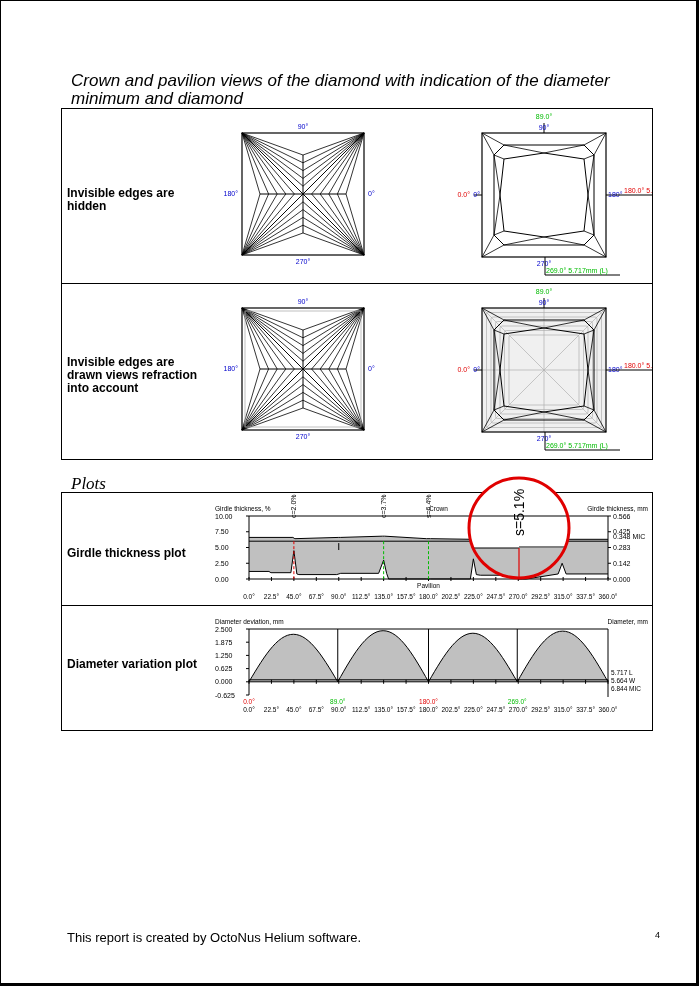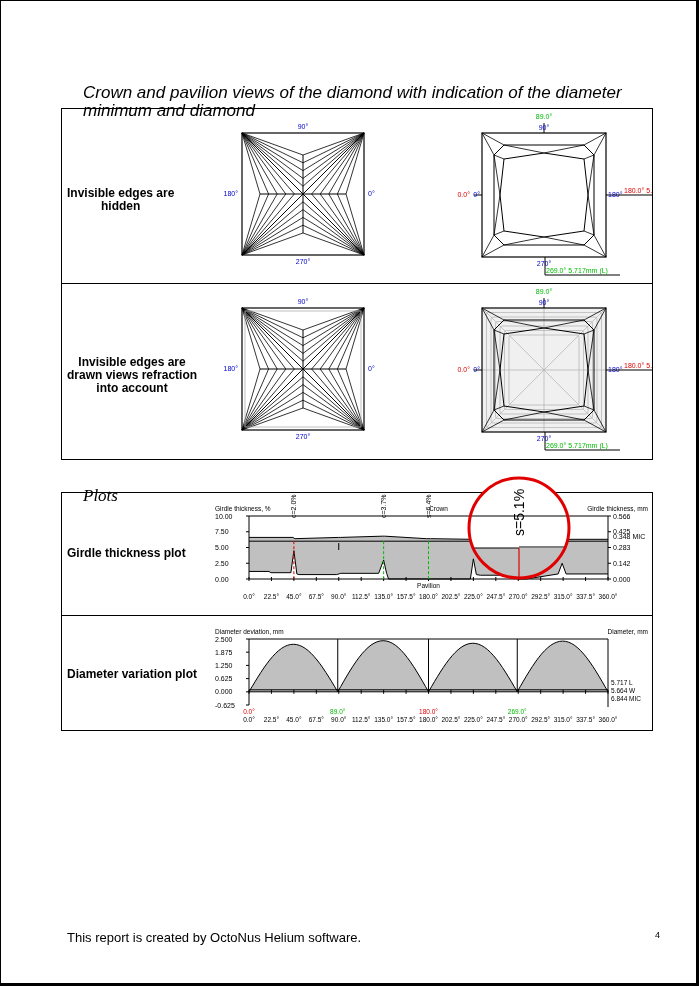--- a/index.html
+++ b/index.html
@@ -1,35 +1,35 @@
 <!DOCTYPE html>
 <html><head>
 <meta charset="utf-8">
 <style>
   html, body { margin:0; padding:0; background:#fff; }
   body { width:699px; height:986px; position:relative; overflow:hidden; font-family:"Liberation Sans", sans-serif; color:#000; }
   .page-frame { position:absolute; left:0; top:0; width:695px; height:982px; border-left:1px solid #000; border-top:1px solid #000; border-right:3px solid #000; border-bottom:3px solid #000; box-sizing:content-box; }
-  .heading { position:absolute; left:67px; font-style:italic; font-size:17px; line-height:18px; font-weight:normal; margin:16px; }
+  .heading { position:absolute; left:67px; font-style:italic; font-size:17px; line-height:18px; font-weight:normal; margin:4px; }
   .box { position:absolute; left:61px; width:592px; border:1px solid #000; box-sizing:border-box; }
   .row { position:absolute; left:0; width:100%; box-sizing:border-box; }
   .row.bt { border-top:1px solid #000; }
   .row-label { position:absolute; left:5px; font-weight:bold; font-size:12px; line-height:13px; }
   svg text { font-family:"Liberation Sans", sans-serif; }
   .footer-text { position:absolute; left:67px; top:930px; font-size:13px; }
   .page-num { position:absolute; left:655px; top:930px; font-size:9px; }
 </style>
 </head>
 <body>
 
 <div class="page-frame"></div>
 
 <h1 class="heading" style="top:68px;">Crown and pavilion views of the diamond with indication of the diameter</h1>
 <h1 class="heading" style="top:86px;">minimum and diamond</h1>
 
-<div class="box" style="top:108px; height:352px;text-align:center;">
+<div class="box" style="top:108px; height:352px;">
   <div class="row" style="top:0; height:174px;">
     <div class="row-label" style="top:78px;">
       <div>Invisible edges are</div>
       <div>hidden</div>
     </div>
     <svg id="views-svg-0" style="position:absolute; left:150px; top:0;" width="440" height="174">
         <rect x="30" y="24" width="122" height="122" fill="none" stroke="#000" stroke-width="1.2"></rect>
         <line x1="48" y1="85" x2="134" y2="85" stroke="#000" stroke-width="1"></line>
         <line x1="91" y1="46" x2="91" y2="124" stroke="#000" stroke-width="1"></line>
         <line x1="30" y1="24" x2="48" y2="85" stroke="#000" stroke-width="0.8"></line>
@@ -328,21 +328,21 @@
           <rect x="247" y="55" width="120" height="40" fill="#c0c0c0"></rect>
           <line x1="247" y1="55" x2="307" y2="55" stroke="#000" stroke-width="1.2"></line>
           <line x1="307" y1="54" x2="367" y2="54" stroke="#000" stroke-width="1.2"></line>
           <line x1="247" y1="23" x2="367" y2="23" stroke="#000" stroke-width="1.2"></line>
           <line x1="307" y1="55" x2="307" y2="85" stroke="#e00000" stroke-width="1.2"></line>
           <text x="312" y="43" font-size="14" fill="#000" transform="rotate(-90 312 43)">s=5.1%</text>
         </g>
         <circle cx="307" cy="35" r="50" fill="none" stroke="#e00000" stroke-width="3"></circle>
       </svg>
   </div>
-  <div class="row bt" style="top:122px; height:140px;text-decoration:underline;">
+  <div class="row bt" style="top:112px; height:140px;text-decoration:underline;">
     <div class="row-label" style="top:52px;">Diameter variation plot</div>
     <svg id="diameter-svg" style="position:absolute; left:150px; top:0;" width="440" height="124">
         <polygon points="37,75.8 39.95842592592592,70.83280742552111 42.91685185185185,65.92003645234007 45.875277777777775,61.115512427302505 48.833703703703705,56.47187472103798 51.79212962962963,52.040000000000006 54.75055555555555,47.86844481106167 57.70898148148148,44.00291358582705 60.66740740740741,40.48575789331423 63.62583333333333,37.3555124273025 66.58425925925926,34.64647281216347 69.54268518518518,32.38831985282361 72.5011111111111,30.60579434565431 75.45953703703705,29.318426013129553 78.41796296296296,28.54031953209966 81.3763888888889,28.279999999999994 84.33481481481482,28.54031953209965 87.29324074074074,29.318426013129553 90.25166666666667,30.605794345654303 93.21009259259259,32.38831985282361 96.16851851851851,34.64647281216347 99.12694444444443,37.3555124273025 102.08537037037037,40.485757893314215 105.04379629629629,44.002913585827066 108.00222222222222,47.86844481106167 110.96064814814815,52.040000000000006 113.91907407407409,56.47187472103798 116.87750000000001,61.11551242730249 119.83592592592592,65.92003645234007 122.79435185185186,70.8328074255211 125.75277777777778,75.8 125.75277777777778,75.8 37,75.8" fill="#c0c0c0" stroke="none"></polygon>
         <polyline points="37,75.8 39.95842592592592,70.83280742552111 42.91685185185185,65.92003645234007 45.875277777777775,61.115512427302505 48.833703703703705,56.47187472103798 51.79212962962963,52.040000000000006 54.75055555555555,47.86844481106167 57.70898148148148,44.00291358582705 60.66740740740741,40.48575789331423 63.62583333333333,37.3555124273025 66.58425925925926,34.64647281216347 69.54268518518518,32.38831985282361 72.5011111111111,30.60579434565431 75.45953703703705,29.318426013129553 78.41796296296296,28.54031953209966 81.3763888888889,28.279999999999994 84.33481481481482,28.54031953209965 87.29324074074074,29.318426013129553 90.25166666666667,30.605794345654303 93.21009259259259,32.38831985282361 96.16851851851851,34.64647281216347 99.12694444444443,37.3555124273025 102.08537037037037,40.485757893314215 105.04379629629629,44.002913585827066 108.00222222222222,47.86844481106167 110.96064814814815,52.040000000000006 113.91907407407409,56.47187472103798 116.87750000000001,61.11551242730249 119.83592592592592,65.92003645234007 122.79435185185186,70.8328074255211 125.75277777777778,75.8" fill="none" stroke="#000" stroke-width="1"></polyline>
         <polygon points="125.75277777777778,75.8 128.7776851851852,70.45750843100492 131.8025925925926,65.173550317628 134.8275,60.006017810698694 137.85240740740738,55.011527477738625 140.87731481481484,50.244800000000005 143.90222222222224,45.758060641230784 146.92712962962963,41.60046705675621 149.95203703703703,37.81757071192019 152.97694444444443,34.450817810698695 156.00185185185185,31.537095202415827 159.02675925925928,29.108326241703615 162.05166666666668,27.191121029548185 165.07657407407407,25.8064848674549 168.10148148148147,24.969588118969412 171.1263888888889,24.6896 174.1512962962963,24.969588118969398 177.1762037037037,25.8064848674549 180.2011111111111,27.191121029548185 183.22601851851852,29.108326241703608 186.2509259259259,31.537095202415827 189.2758333333333,34.450817810698695 192.30074074074076,37.817570711920176 195.32564814814813,41.60046705675622 198.35055555555556,45.75806064123078 201.37546296296296,50.244800000000005 204.40037037037038,55.01152747773863 207.42527777777778,60.00601781069868 210.45018518518518,65.173550317628 213.47509259259257,70.45750843100491 216.5,75.8 216.5,75.8 125.75277777777778,75.8" fill="#c0c0c0" stroke="none"></polygon>
         <polyline points="125.75277777777778,75.8 128.7776851851852,70.45750843100492 131.8025925925926,65.173550317628 134.8275,60.006017810698694 137.85240740740738,55.011527477738625 140.87731481481484,50.244800000000005 143.90222222222224,45.758060641230784 146.92712962962963,41.60046705675621 149.95203703703703,37.81757071192019 152.97694444444443,34.450817810698695 156.00185185185185,31.537095202415827 159.02675925925928,29.108326241703615 162.05166666666668,27.191121029548185 165.07657407407407,25.8064848674549 168.10148148148147,24.969588118969412 171.1263888888889,24.6896 174.1512962962963,24.969588118969398 177.1762037037037,25.8064848674549 180.2011111111111,27.191121029548185 183.22601851851852,29.108326241703608 186.2509259259259,31.537095202415827 189.2758333333333,34.450817810698695 192.30074074074076,37.817570711920176 195.32564814814813,41.60046705675622 198.35055555555556,45.75806064123078 201.37546296296296,50.244800000000005 204.40037037037038,55.01152747773863 207.42527777777778,60.00601781069868 210.45018518518518,65.173550317628 213.47509259259257,70.45750843100491 216.5,75.8" fill="none" stroke="#000" stroke-width="1"></polyline>
         <polygon points="216.5,75.8 219.45842592592592,70.72242536831047 222.41685185185187,65.70048170683653 225.37527777777777,60.78919048124256 228.33370370370372,56.042360825949935 231.29212962962964,51.512 234.2505555555556,47.24774358464083 237.2089814814815,43.2963116655121 240.1674074074074,39.70099695761011 243.1258333333333,36.50119048124255 246.08425925925926,33.731949985767116 249.04268518518518,31.423615849553023 252.00111111111113,29.60147866444663 254.95953703703702,28.285502146754666 257.917962962963,27.490104410590753 260.87638888888887,27.224000000000004 263.8348148148148,27.490104410590753 266.79324074074077,28.285502146754666 269.75166666666667,29.601478664446624 272.71009259259256,31.423615849553016 275.66851851851845,33.731949985767116 278.62694444444446,36.50119048124255 281.58537037037036,39.70099695761009 284.5437962962963,43.296311665512114 287.5022222222222,47.24774358464082 290.46064814814815,51.512 293.41907407407405,56.04236082594994 296.3775,60.78919048124254 299.3359259259259,65.70048170683653 302.2943518518518,70.72242536831045 305.2527777777778,75.8 305.2527777777778,75.8 216.5,75.8" fill="#c0c0c0" stroke="none"></polygon>
         <polyline points="216.5,75.8 219.45842592592592,70.72242536831047 222.41685185185187,65.70048170683653 225.37527777777777,60.78919048124256 228.33370370370372,56.042360825949935 231.29212962962964,51.512 234.2505555555556,47.24774358464083 237.2089814814815,43.2963116655121 240.1674074074074,39.70099695761011 243.1258333333333,36.50119048124255 246.08425925925926,33.731949985767116 249.04268518518518,31.423615849553023 252.00111111111113,29.60147866444663 254.95953703703702,28.285502146754666 257.917962962963,27.490104410590753 260.87638888888887,27.224000000000004 263.8348148148148,27.490104410590753 266.79324074074077,28.285502146754666 269.75166666666667,29.601478664446624 272.71009259259256,31.423615849553016 275.66851851851845,33.731949985767116 278.62694444444446,36.50119048124255 281.58537037037036,39.70099695761009 284.5437962962963,43.296311665512114 287.5022222222222,47.24774358464082 290.46064814814815,51.512 293.41907407407405,56.04236082594994 296.3775,60.78919048124254 299.3359259259259,65.70048170683653 302.2943518518518,70.72242536831045 305.2527777777778,75.8" fill="none" stroke="#000" stroke-width="1"></polyline>
         <polygon points="305.2527777777778,75.8 308.2776851851852,70.50166125388918 311.3025925925926,65.26137221582941 314.32750000000004,60.136546589122666 317.3524074074074,55.18333303577384 320.37731481481484,50.456 323.4022222222222,46.006341131799125 326.42712962962963,41.88310782488219 329.45203703703703,38.13147508620184 332.4769444444444,34.792546589122665 335.5018518518518,31.90290433297438 338.5267592592593,29.494207843011843 341.5516666666666,27.59284730203126 344.5765740740741,26.219654414004857 347.6014814814815,25.389674167572963 350.62638888888887,25.112000000000002 353.65129629629627,25.389674167572963 356.67620370370366,26.219654414004857 359.7011111111111,27.592847302031252 362.7260185185185,29.494207843011843 365.7509259259259,31.902904332974373 368.7758333333333,34.792546589122665 371.80074074074076,38.13147508620183 374.82564814814816,41.88310782488221 377.85055555555556,46.006341131799125 380.875462962963,50.456 383.90037037037035,55.18333303577385 386.92527777777775,60.13654658912266 389.95018518518515,65.26137221582941 392.9750925925926,70.50166125388917 396,75.8 396,75.8 305.2527777777778,75.8" fill="#c0c0c0" stroke="none"></polygon>
         <polyline points="305.2527777777778,75.8 308.2776851851852,70.50166125388918 311.3025925925926,65.26137221582941 314.32750000000004,60.136546589122666 317.3524074074074,55.18333303577384 320.37731481481484,50.456 323.4022222222222,46.006341131799125 326.42712962962963,41.88310782488219 329.45203703703703,38.13147508620184 332.4769444444444,34.792546589122665 335.5018518518518,31.90290433297438 338.5267592592593,29.494207843011843 341.5516666666666,27.59284730203126 344.5765740740741,26.219654414004857 347.6014814814815,25.389674167572963 350.62638888888887,25.112000000000002 353.65129629629627,25.389674167572963 356.67620370370366,26.219654414004857 359.7011111111111,27.592847302031252 362.7260185185185,29.494207843011843 365.7509259259259,31.902904332974373 368.7758333333333,34.792546589122665 371.80074074074076,38.13147508620183 374.82564814814816,41.88310782488221 377.85055555555556,46.006341131799125 380.875462962963,50.456 383.90037037037035,55.18333303577385 386.92527777777775,60.13654658912266 389.95018518518515,65.26137221582941 392.9750925925926,70.50166125388917 396,75.8" fill="none" stroke="#000" stroke-width="1"></polyline>

